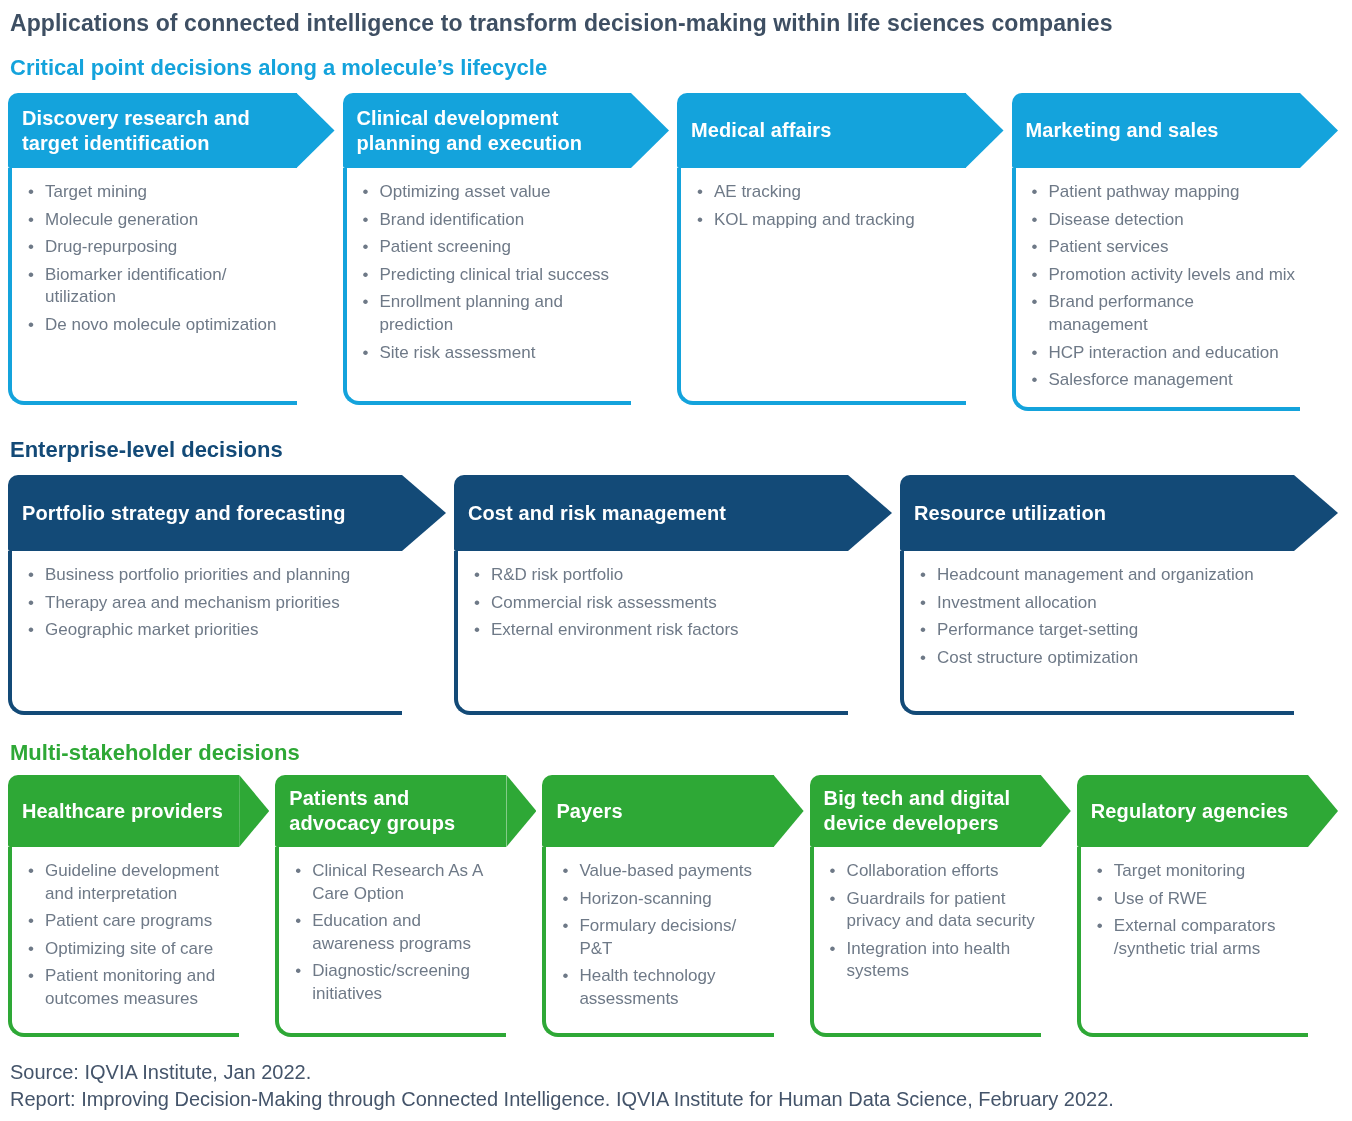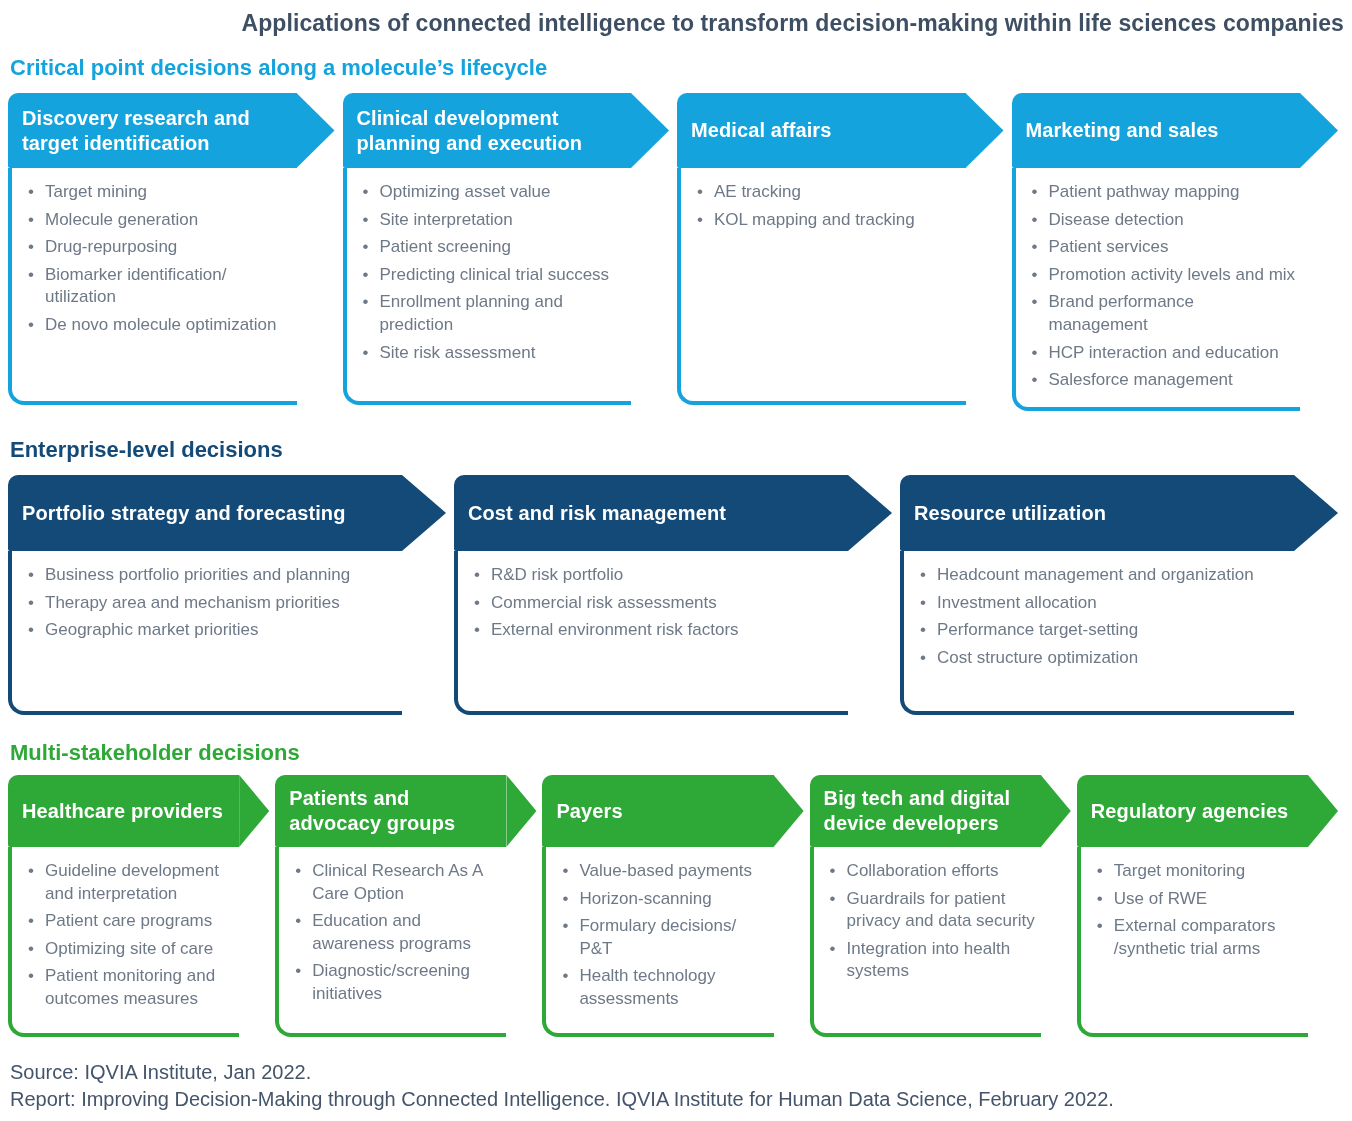--- a/index.html
+++ b/index.html
@@ -5,21 +5,21 @@
   html,body{margin:0;padding:0;background:#ffffff;}
   body{
     width:1352px;height:1121px;
     font-family:"Liberation Sans","DejaVu Sans",sans-serif;
     -webkit-font-smoothing:antialiased;
     overflow:hidden;
   }
   .page{padding:8px 0 0 8px;width:1344px;box-sizing:border-box;}
   .title{
     font-size:23px;font-weight:bold;color:#3E4F63;
-    letter-spacing:.1px;margin:0 0 0 2px;line-height:1.35;text-align:right;
+    letter-spacing:.1px;margin:0 0 0 2px;line-height:1.35;
   }
   .section{margin-top:0;}
   .section-label{
     font-size:22px;font-weight:bold;line-height:26px;
     margin:0 0 12px 2px;color:var(--c);
   }
   .sec0{--c:#14A3DC;--tip:38px;--gap:46px;--hh:75px;--ch:237px;margin-top:16px;}
   .sec1{--c:#134A77;--tip:44px;--gap:52px;--hh:76px;--ch:164px;margin-top:26px;}
   .sec2{--c:#2EA836;--tip:30px;--gap:36px;--hh:72px;--ch:190px;margin-top:25px;}
   .sec2 .section-label{margin-bottom:9px;}
@@ -89,21 +89,21 @@
               <li>De novo molecule optimization</li>
             </ul>
   </div>
           <div class="box">
     <div class="arrow">
       <span class="arrow-label">Clinical development planning and execution</span>
       <span class="tip"></span>
     </div>
     <ul class="items">
               <li>Optimizing asset value</li>
-              <li>Site interpretation</li>
+              <li>Brand identification</li>
               <li>Patient screening</li>
               <li>Predicting clinical trial success</li>
               <li>Enrollment planning and prediction</li>
               <li>Site risk assessment</li>
             </ul>
   </div>
           <div class="box">
     <div class="arrow">
       <span class="arrow-label">Medical affairs</span>
       <span class="tip"></span>

